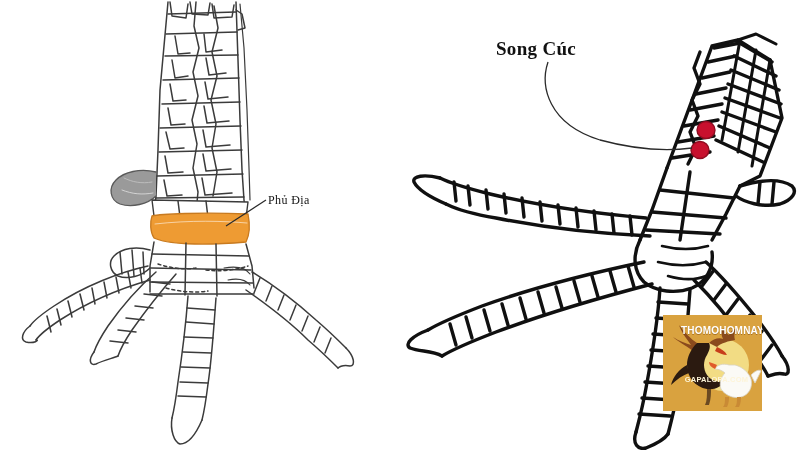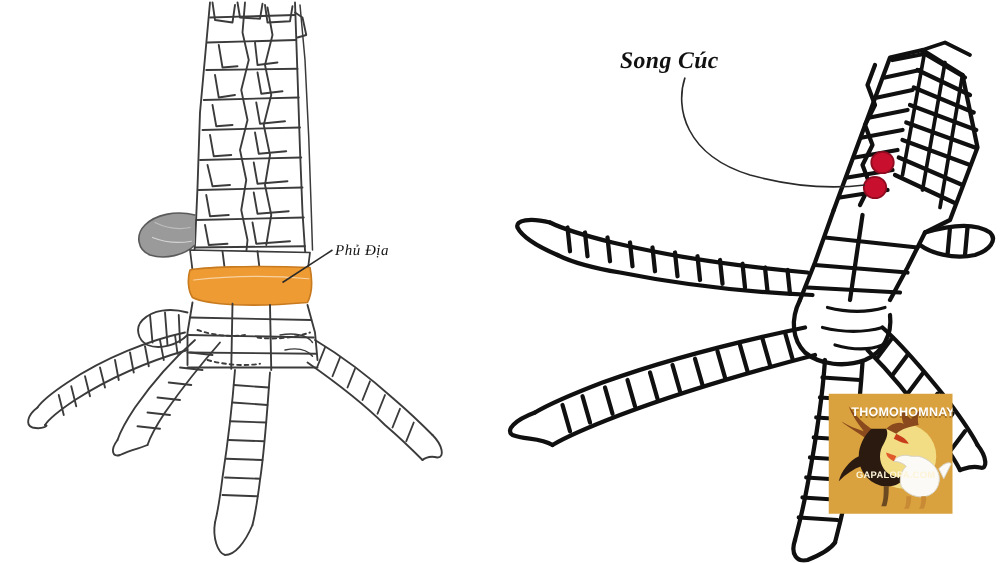--- a/index.html
+++ b/index.html
@@ -26,21 +26,20 @@
     top: 0;
     left: 0;
     width: 800px;
     height: 450px;
   }
   .label-text {
     position: absolute;
     white-space: nowrap;
     color: #111111;
     font-family: "Liberation Serif", serif;
-    font-style: italic;
   }
   #label-phu-dia {
     left: 268px;
     top: 193px;
     font-size: 12px;
     font-weight: 400;
     letter-spacing: 0.4px;
   }
   #label-song-cuc {
     left: 496px;

